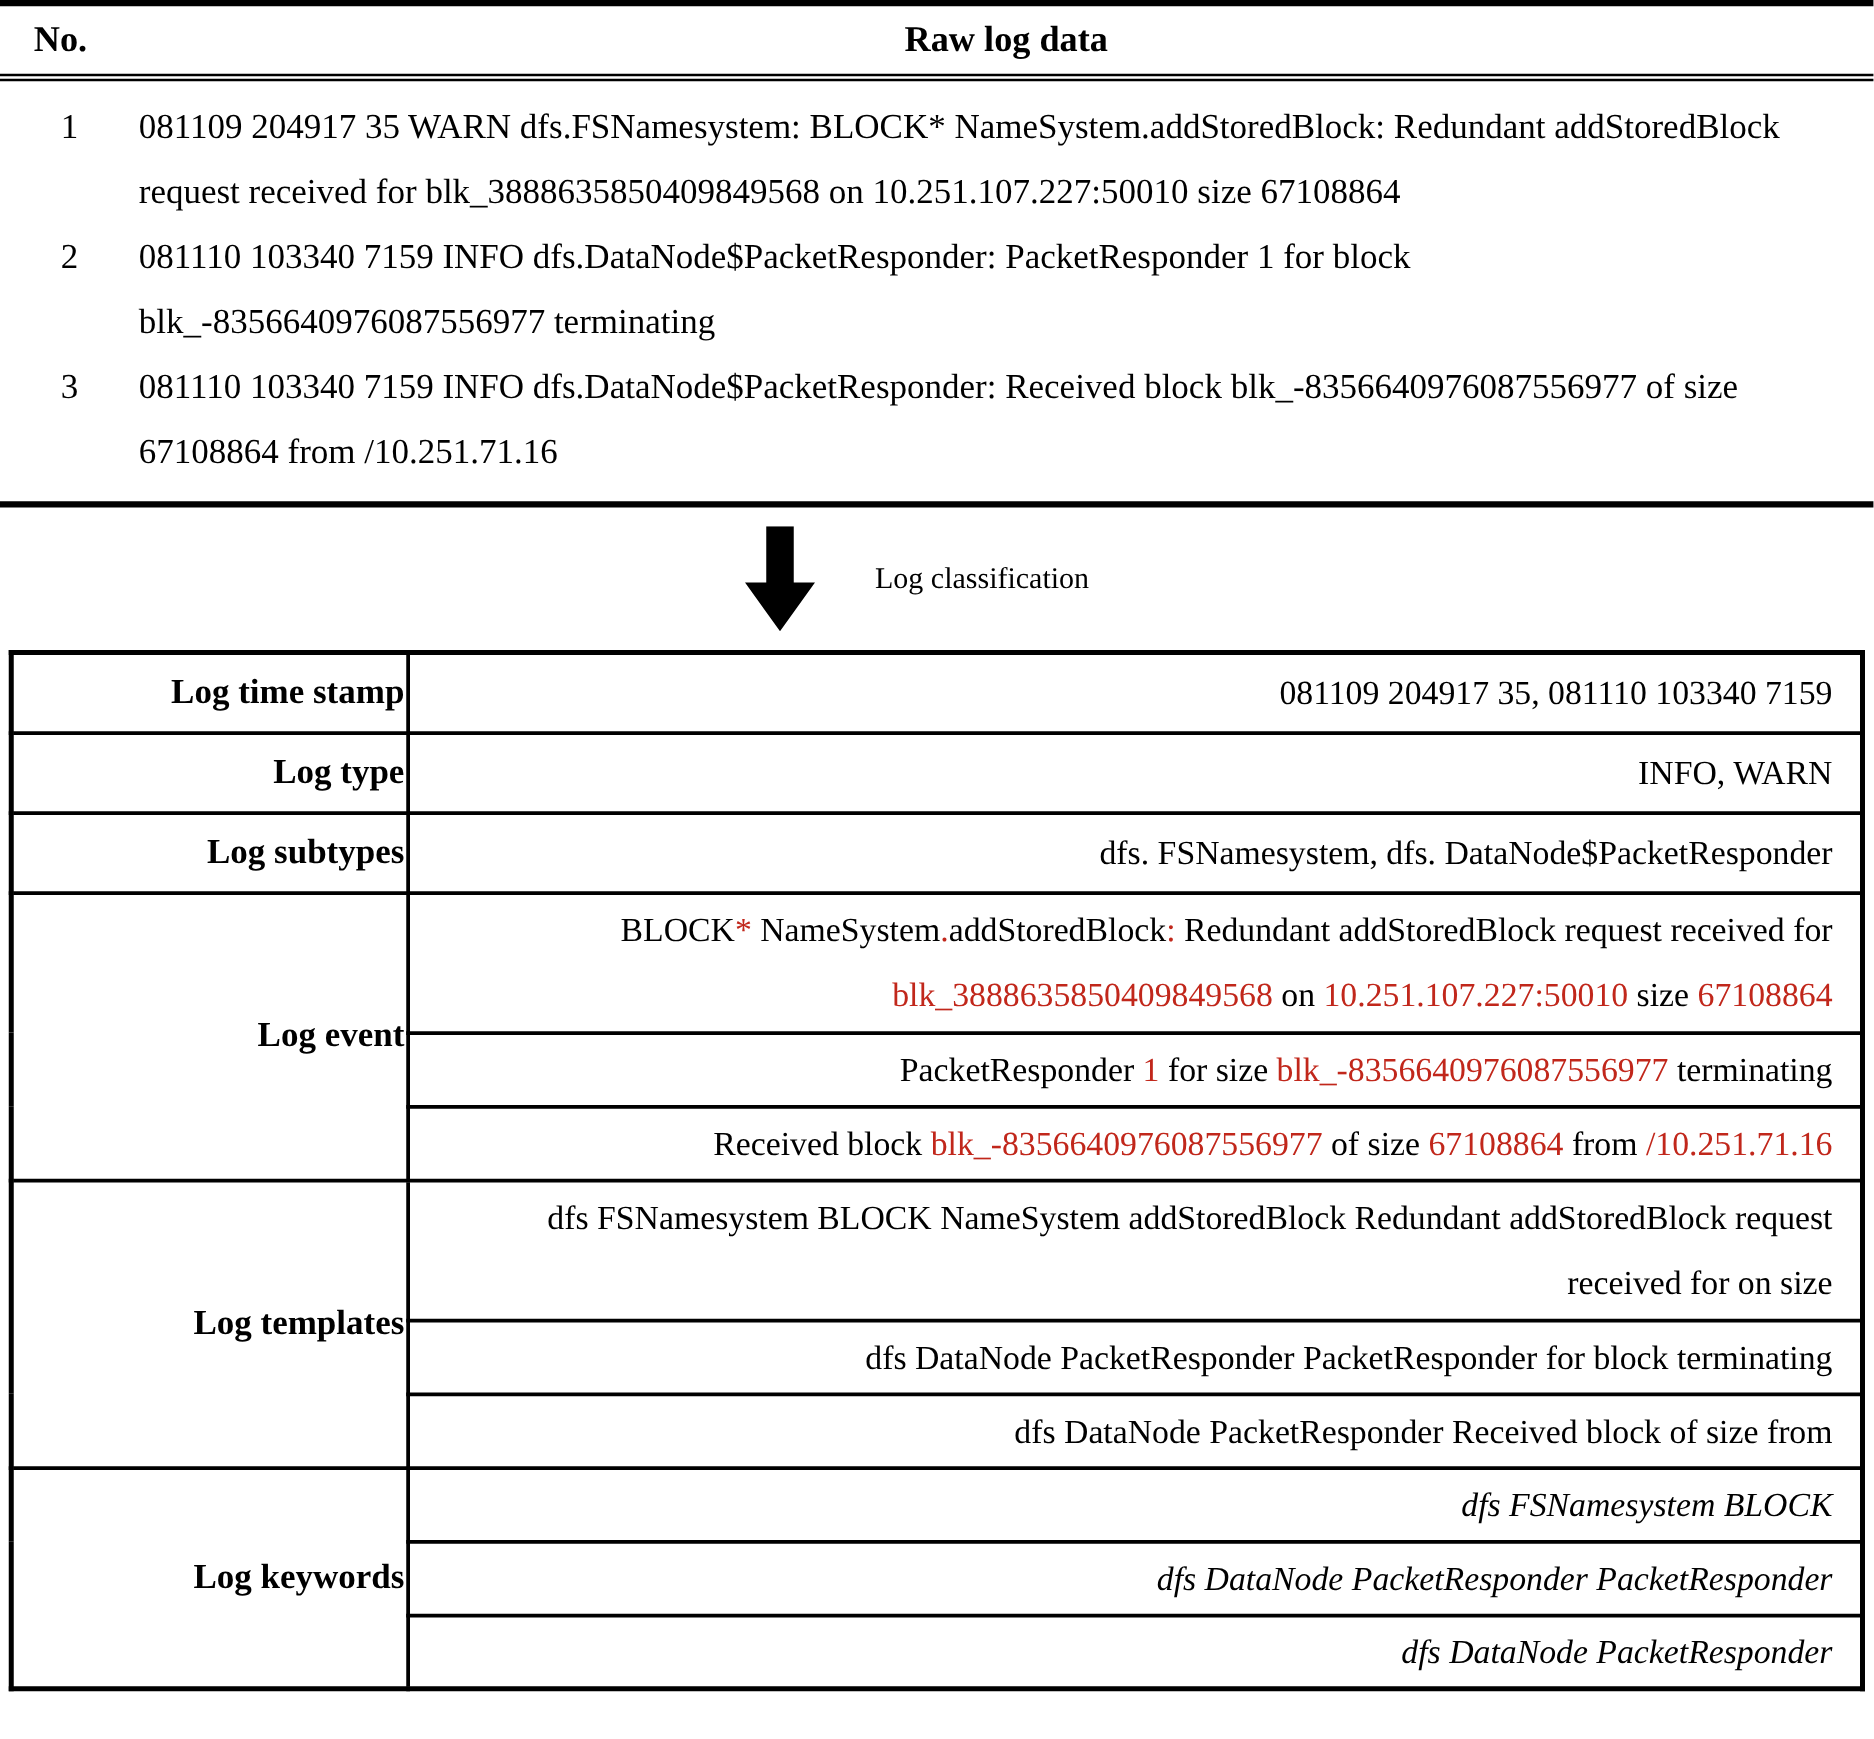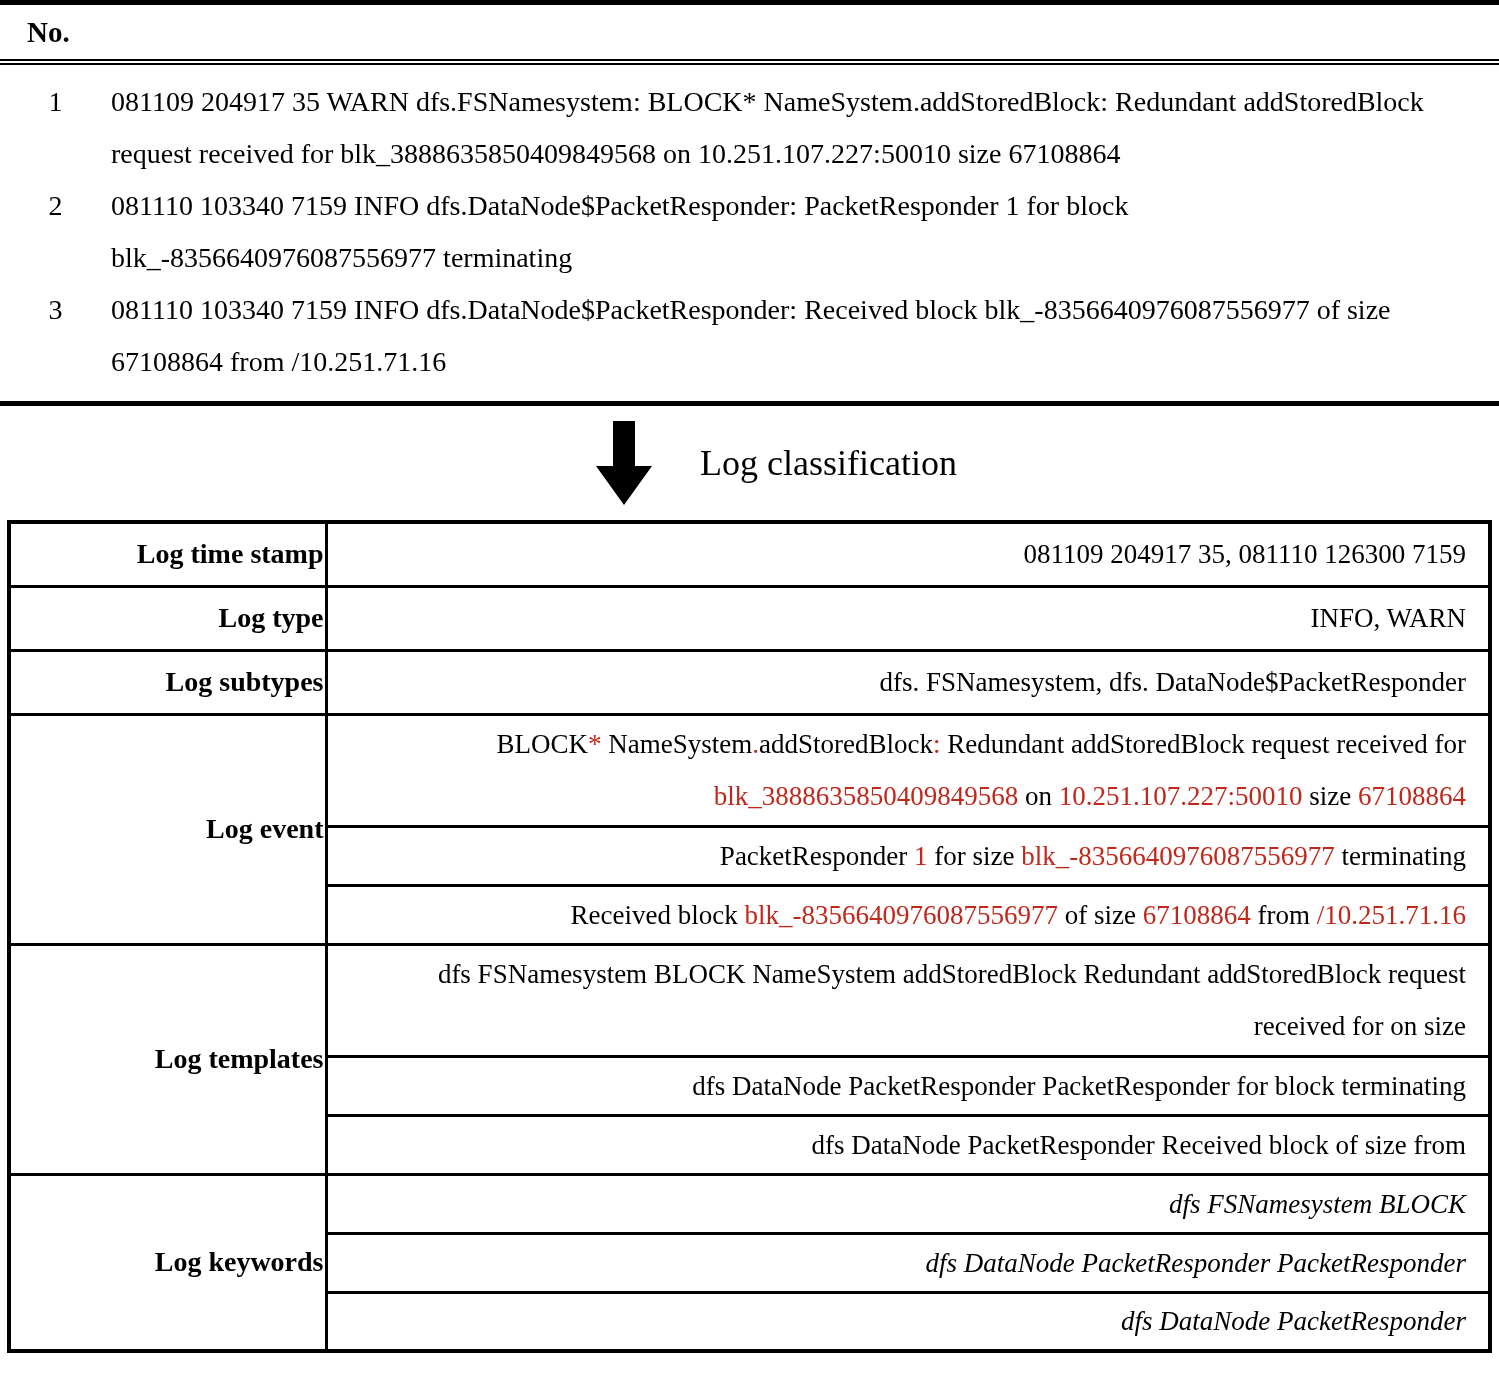--- a/index.html
+++ b/index.html
@@ -53,21 +53,21 @@
   }
 
   
   .flow {
     height: 114px;
     display: flex;
     align-items: center;
     padding-left: 596px;
   }
   .flow svg { display: block; margin-right: 48px; }
-  .flow-label { font-size: 36px; }
+  .flow-label { font-size: 24px; }
 
   
   .cls-table {
     margin: 0 7px;
     width: 1485px;
     border-collapse: collapse;
     table-layout: fixed;
     font-size: 27px;
   }
   .cls-table td {
@@ -96,20 +96,21 @@
   .red { color: var(--red, #c1271b); }
 </style>
 </head>
 <body>
 
 <div class="page">
 
   <div class="raw-table">
     <div class="raw-header">
       <div class="raw-header-no">No.</div>
+      <div class="raw-header-label">Raw log data</div>
     </div>
     <div class="raw-body">
       <div class="raw-row">
         <div class="raw-row-num">1</div>
         <div class="raw-row-text">081109 204917 35 WARN dfs.FSNamesystem: BLOCK* NameSystem.addStoredBlock: Redundant addStoredBlock request received for blk_3888635850409849568 on 10.251.107.227:50010 size 67108864</div>
       </div>
       <div class="raw-row">
         <div class="raw-row-num">2</div>
         <div class="raw-row-text">081110 103340 7159 INFO dfs.DataNode$PacketResponder: PacketResponder 1 for block blk_-8356640976087556977 terminating</div>
       </div>
@@ -124,21 +125,21 @@
     <svg width="56" height="84" viewBox="0 0 56 84">
       <path d="M17 0 H39 V45 H56 L28 84 L0 45 H17 Z" fill="#000"></path>
     </svg>
     <span class="flow-label">Log classification</span>
   </div>
 
   <table class="cls-table">
     <tbody>
         <tr class="h-simple">
       <td class="label">Log time stamp</td>
-      <td class="val">081109 204917 35, 081110 126300 7159</td>
+      <td class="val">081109 204917 35, 081110 103340 7159</td>
     </tr>
     <tr class="h-simple">
       <td class="label">Log type</td>
       <td class="val">INFO, WARN</td>
     </tr>
     <tr class="h-simple">
       <td class="label">Log subtypes</td>
       <td class="val">dfs. FSNamesystem, dfs. DataNode$PacketResponder</td>
     </tr>
 

